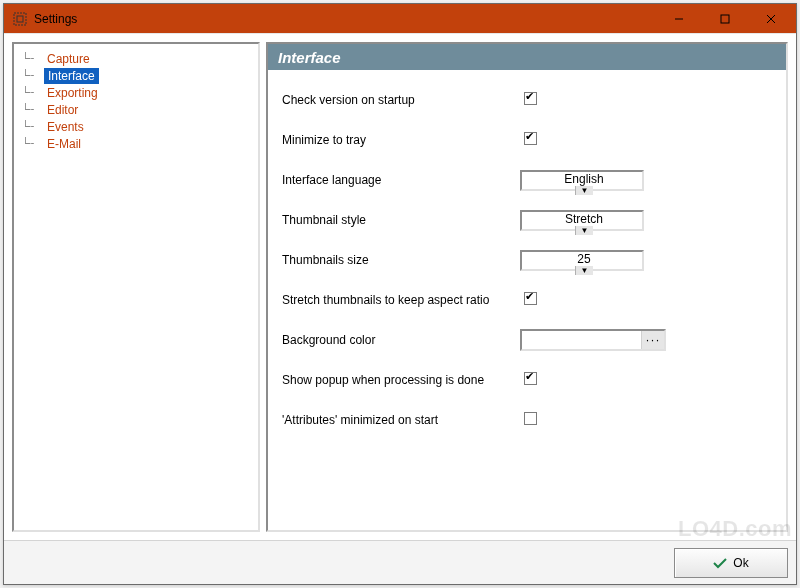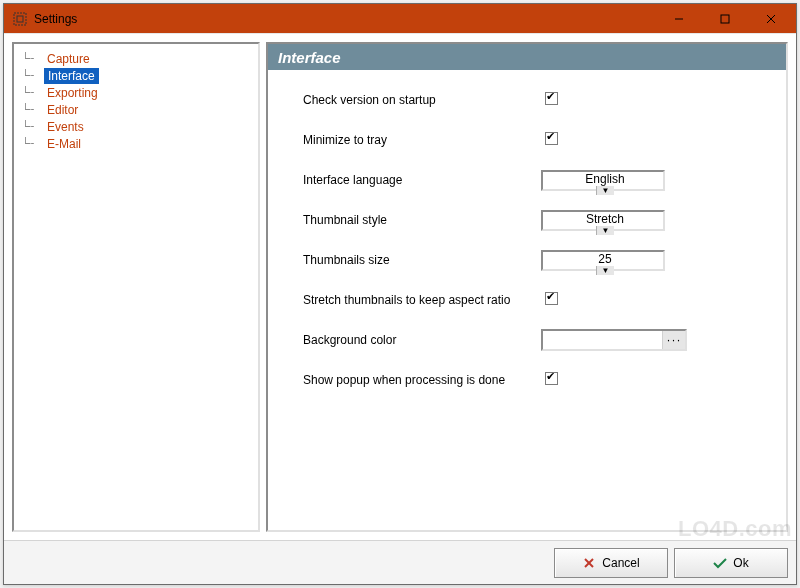--- a/index.html
+++ b/index.html
@@ -102,21 +102,20 @@
     font-weight: bold;
     font-size: 15px;
     padding: 4px 10px;
     height: 26px;
     display: flex; align-items: center;
   }
   .settings-scroll {
     flex: 1;
     overflow-y: scroll;
     padding: 10px 8px 10px 14px;
-    margin-left: 21px;
   }
   
   .settings-scroll::-webkit-scrollbar { width: 17px; }
   .settings-scroll::-webkit-scrollbar-track { background: #f0f0f0; }
   .settings-scroll::-webkit-scrollbar-thumb { background: #c2c2c2; border: 1px solid #a0a0a0; }
 
   .row {
     display: flex;
     align-items: center;
     height: 40px;
@@ -338,36 +337,31 @@
               <span class="dots">···</span>
             </span>
           </span>
         </div>
 
         <div class="row">
           <span class="rlabel">Show popup when processing is done</span>
           <span class="rcontrol"><input type="checkbox" class="checkbox" checked="" style=""></span>
         </div>
 
+        <div class="row">
+          <span class="rlabel">'Attributes' minimized on start</span>
+          <span class="rcontrol"><input type="checkbox" class="checkbox" style=""></span>
+        </div>
 
       </div>
     </div>
 
   </div>
 
   <div class="footer">
-    <button class="btn">
-      <span class="ico">
-        <svg width="12" height="12">
-            <line x1="2" y1="2" x2="10" y2="10" stroke="#c0392b" stroke-width="2"></line>
-            <line x1="10" y1="2" x2="2" y2="10" stroke="#c0392b" stroke-width="2"></line>
-          </svg>
-      </span>
-      <span>Cancel</span>
-    </button>
     <button class="btn">
       <span class="ico">
         <svg width="14" height="12">
             <polyline points="1,6 5,10 13,2" fill="none" stroke="#1e8449" stroke-width="2"></polyline>
           </svg>
       </span>
       <span>Ok</span>
     </button>
   </div>
 

